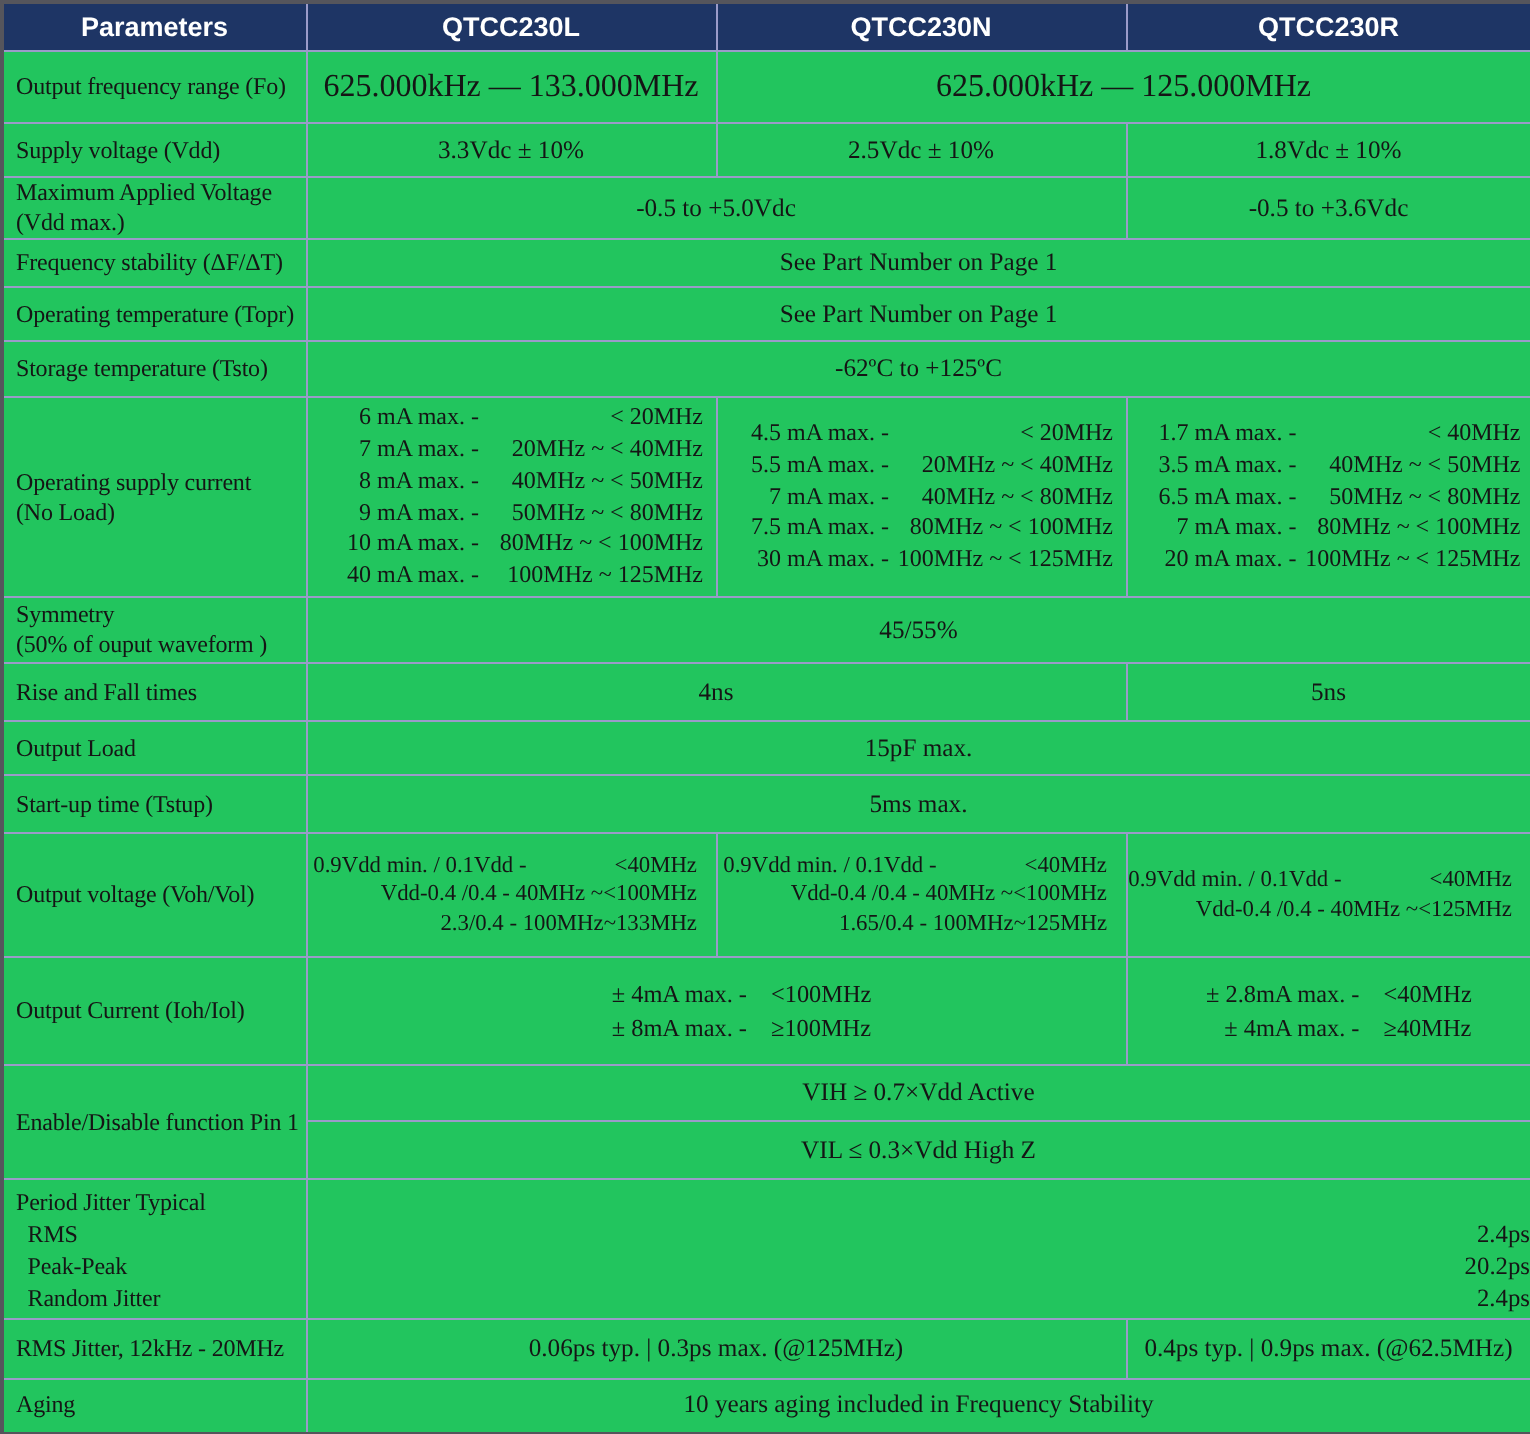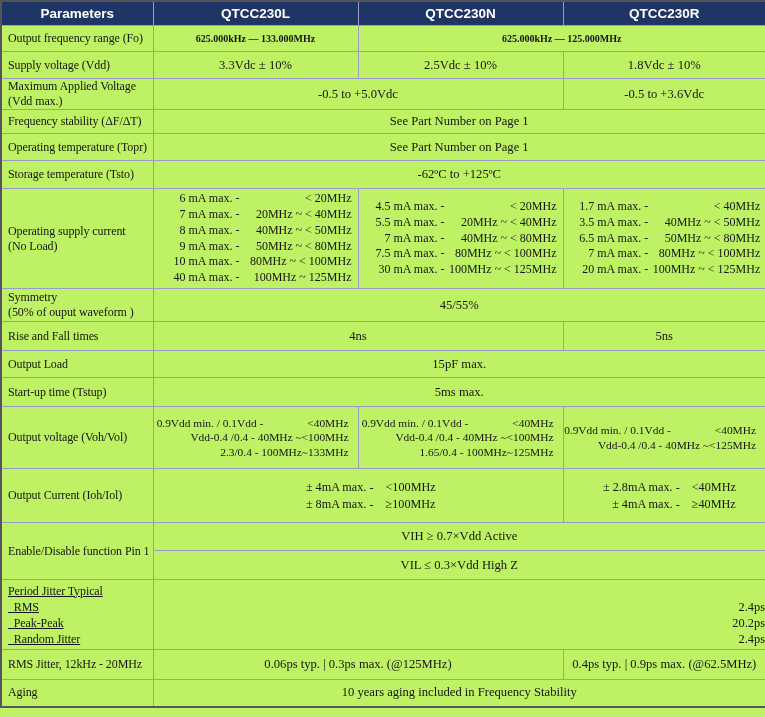--- a/index.html
+++ b/index.html
@@ -1,43 +1,43 @@
 <!DOCTYPE html>
 <html><head>
 <meta charset="utf-8">
 <style>
   html,body{margin:0;padding:0;background:#ffffff;}
-  .sheet{width:765px;height:717px;overflow:hidden;background:#bef264;}
+  .sheet{width:765px;height:717px;overflow:hidden;background:#22c55e;}
   table{border-collapse:collapse;table-layout:fixed;width:765px;
         font-family:"Liberation Serif", serif;color:#151515;
         border:2px solid #55555c;}
   td,th{border:1px solid #9b9bc9;padding:0;vertical-align:middle;overflow:hidden;}
   th{background:#1e3565;color:#ffffff;font-family:"Liberation Sans", sans-serif;
      font-size:13.5px;font-weight:bold;height:23px;text-align:center;}
   td.lbl{text-align:left;padding:0 2px 0 6px;font-size:12px;letter-spacing:-0.1px;
          white-space:pre;line-height:15px;}
   td.val{text-align:center;font-size:12.6px;}
-  td.bold{font-weight:bold;font-size:10px;margin-top:19px;}
+  td.bold{font-weight:normal;font-size:16px;margin-top:19px;}
   
   td.cur{font-size:12px;}
   .cur .ln{display:flex;justify-content:center;line-height:15.8px;white-space:pre;}
   .cur .ln .l{flex:0 0 80px;text-align:right;}
   .cur .ln .r{flex:0 0 108px;text-align:right;margin-left:4px;}
   td.volt{font-size:11.4px;text-align:right;padding-right:9px;}
   .volt .ln{line-height:14.5px;white-space:pre;}
   .volt .ln .l{margin-right:44px;}
   td.io{font-size:12.2px;padding-left:18px;}
   .io .ln{display:flex;justify-content:center;line-height:17px;white-space:pre;}
   .io .ln .l{flex:0 0 95px;text-align:right;}
   .io .ln .r{flex:0 0 70px;text-align:left;margin-left:12px;}
   td.pjval{font-size:12.4px;}
   .pjval .ln{line-height:16px;text-align:right;}
-  td.pjlbl{line-height:16px;text-decoration:underline;}
+  td.pjlbl{line-height:16px;}
   
-  .h-fo{height:26px}.h-vdd{height:27px}.h-vmax{height:30px}.h-stab{height:24px}
+  .h-fo{height:36px}.h-vdd{height:27px}.h-vmax{height:30px}.h-stab{height:24px}
   .h-topr{height:27px}.h-tsto{height:28px}.h-cur{height:100px}.h-sym{height:33px}
   .h-rise{height:29px}.h-load{height:27px}.h-start{height:29px}.h-voh{height:62px}
   .h-io{height:54px}.h-en{height:28px}.h-en2{height:29px}.h-pj{height:70px}
   .h-rj{height:30px}.h-ag{height:27px}
 </style>
 </head>
 <body>
 
 <div class="sheet">
   <table>

